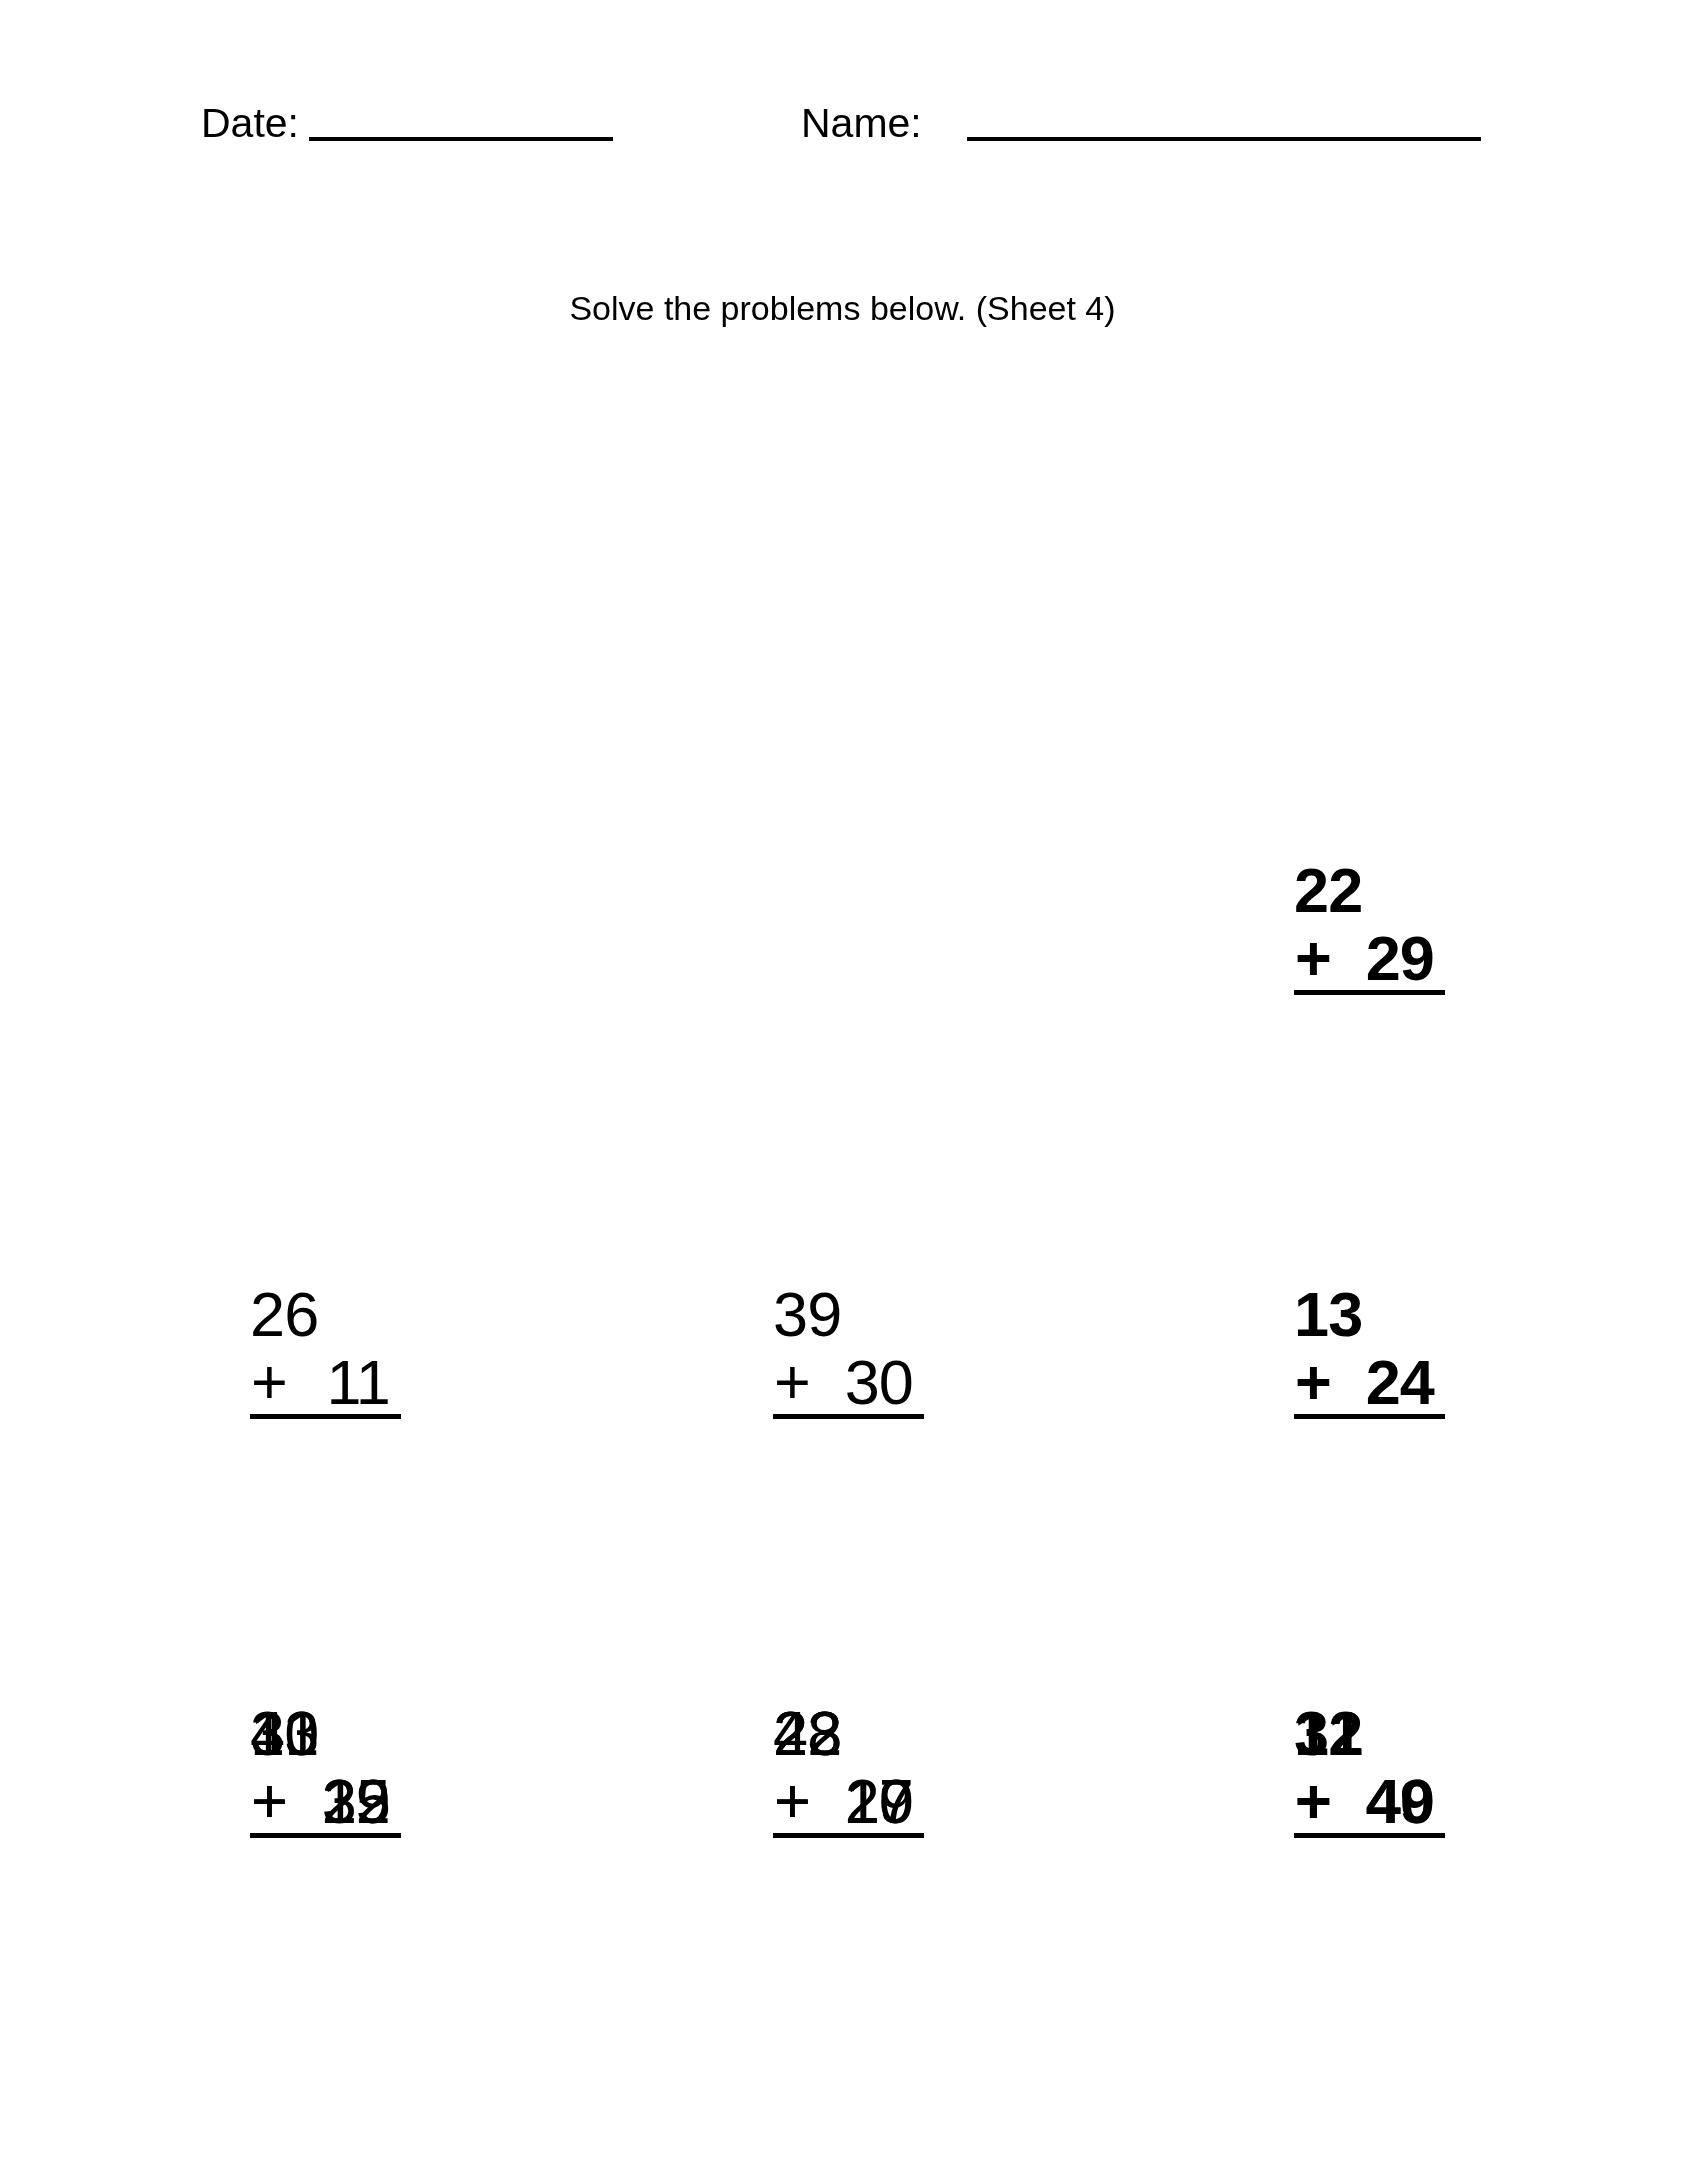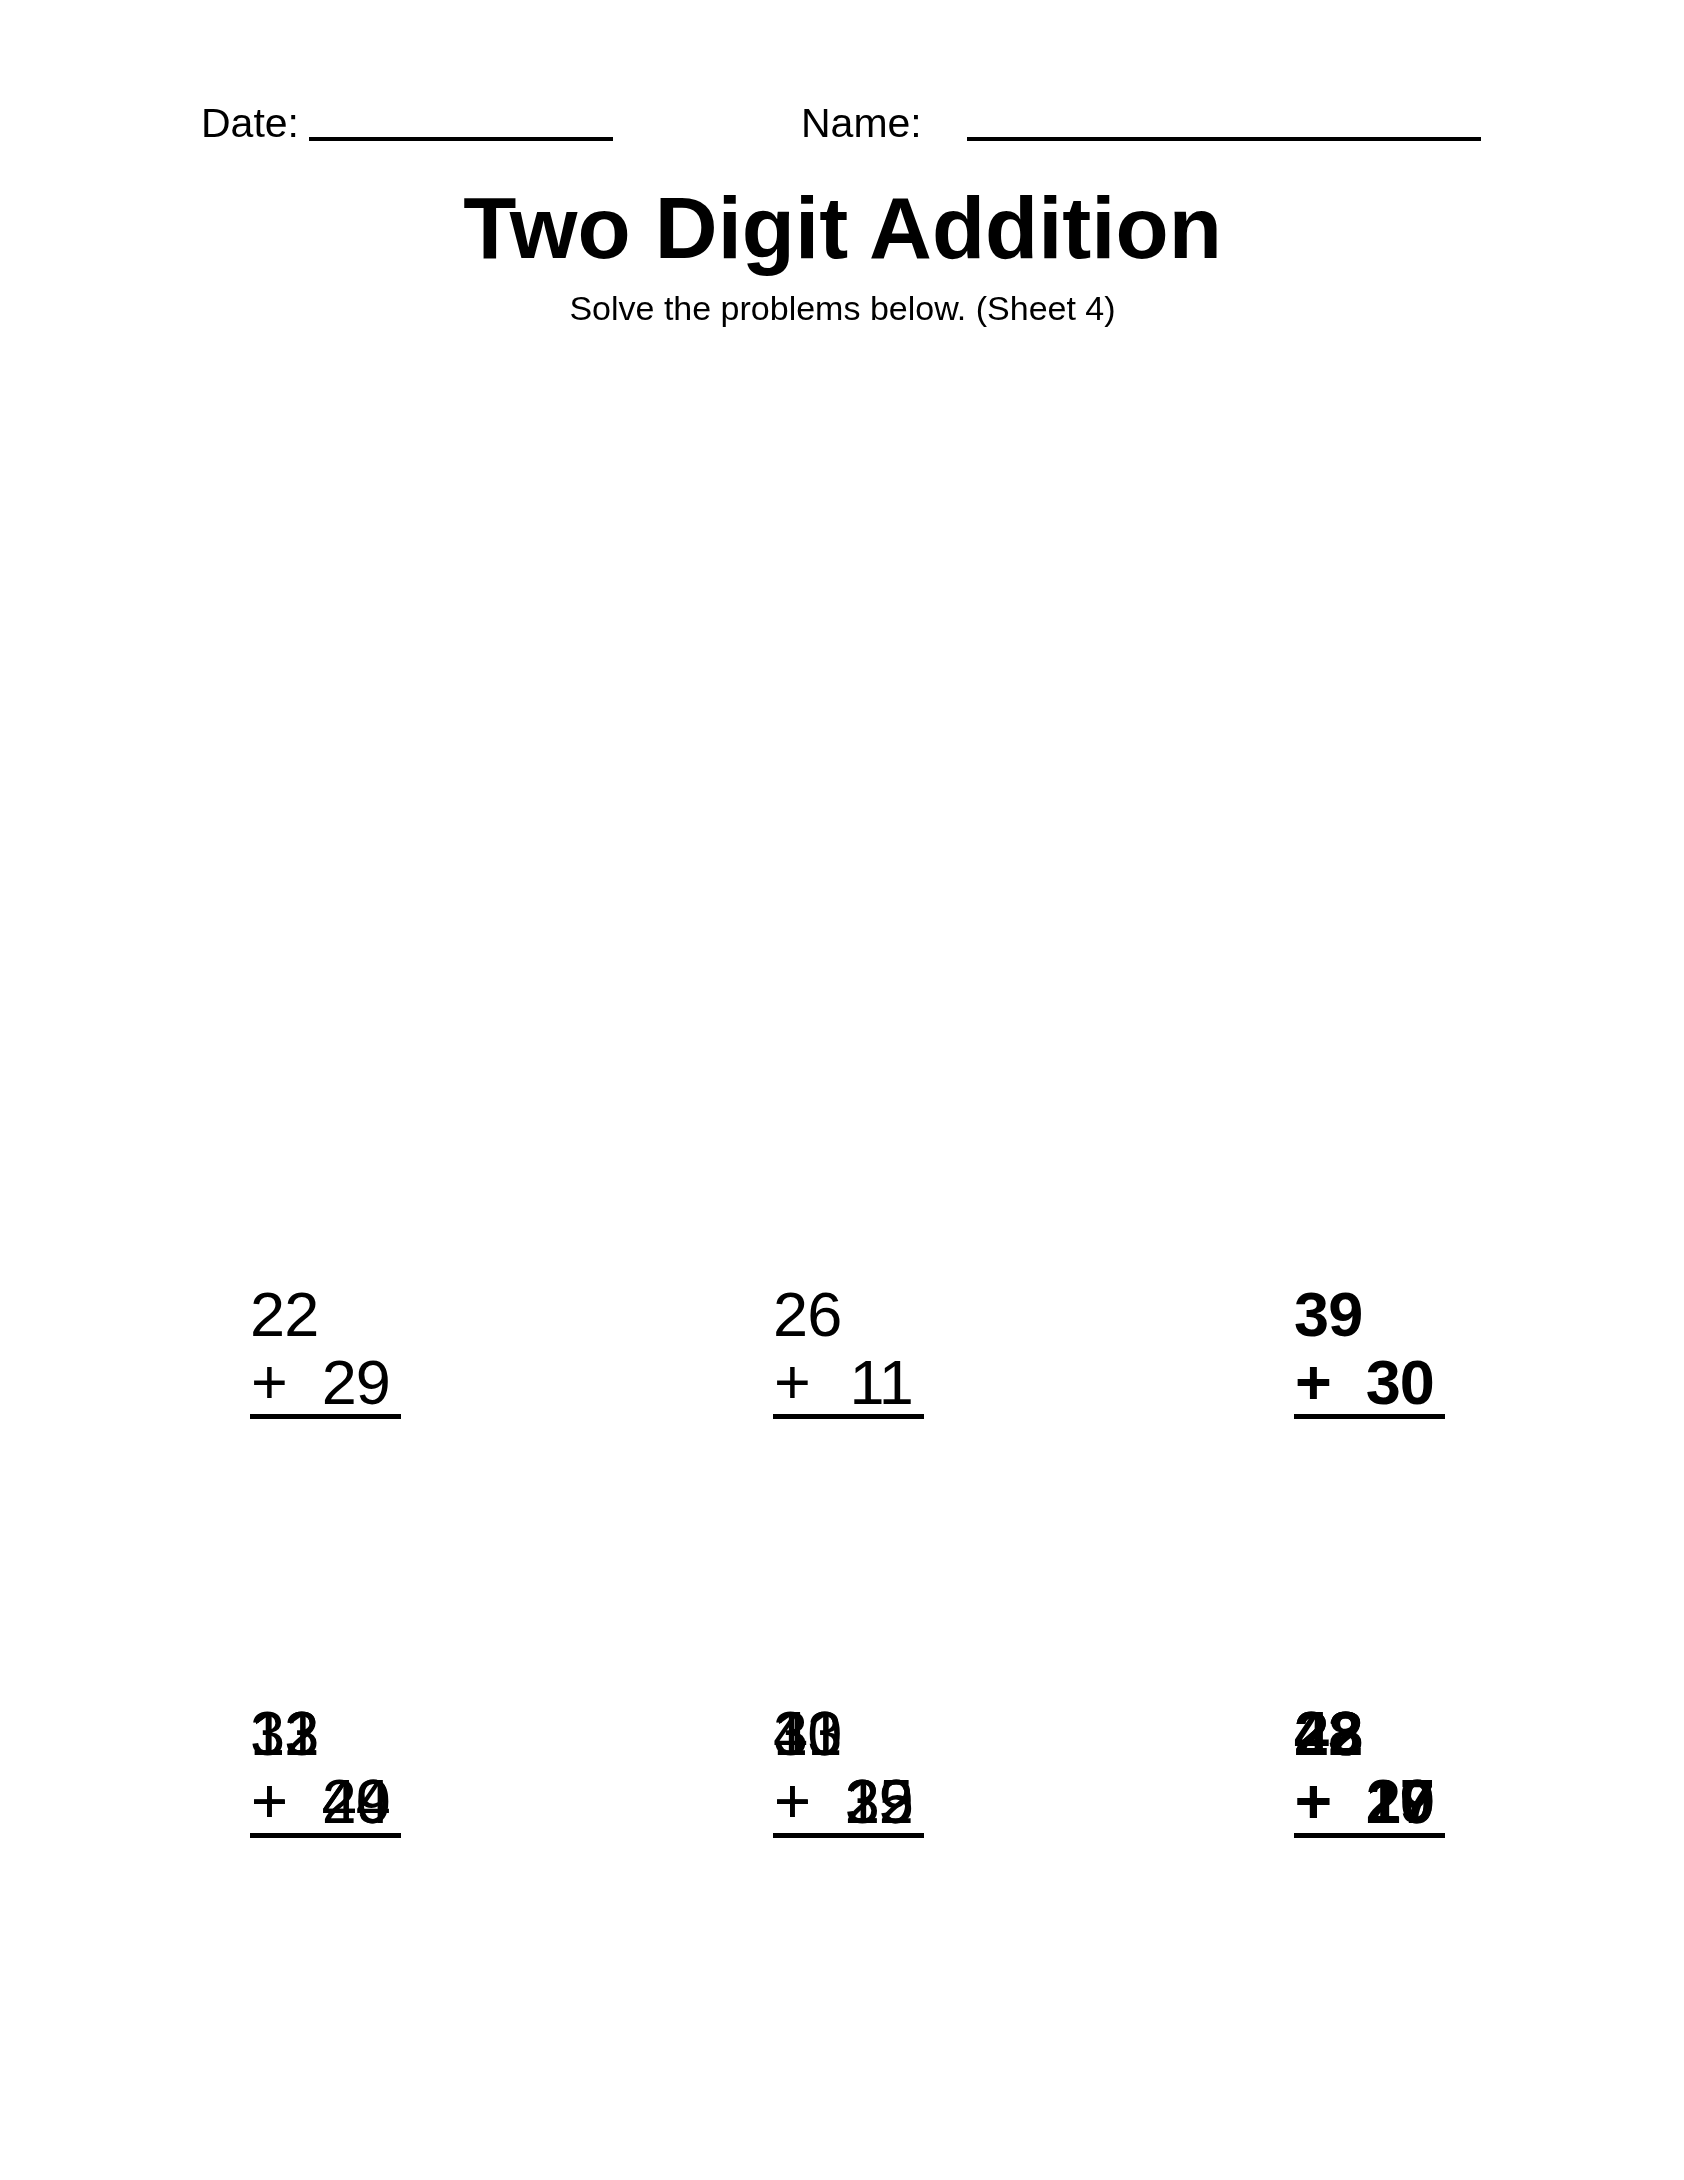--- a/index.html
+++ b/index.html
@@ -113,21 +113,20 @@
 <body>
 
 <div class="page">
 
   <span class="field-label date-label">Date:</span>
   <div class="blank-line date-blank"></div>
 
   <span class="field-label name-label">Name:</span>
   <div class="blank-line name-blank"></div>
 
-  <div class="title">Two Digit Addition</div>
   <div class="subtitle">Solve the problems below. (Sheet 4)</div>
 
   <div class="problem">
     <div class="addend-top">22</div>
     <div class="addend-row">
       <span class="plus">+</span>
       <span class="addend-bottom">29</span>
     </div>
     <div class="answer-rule"></div>
   </div>

